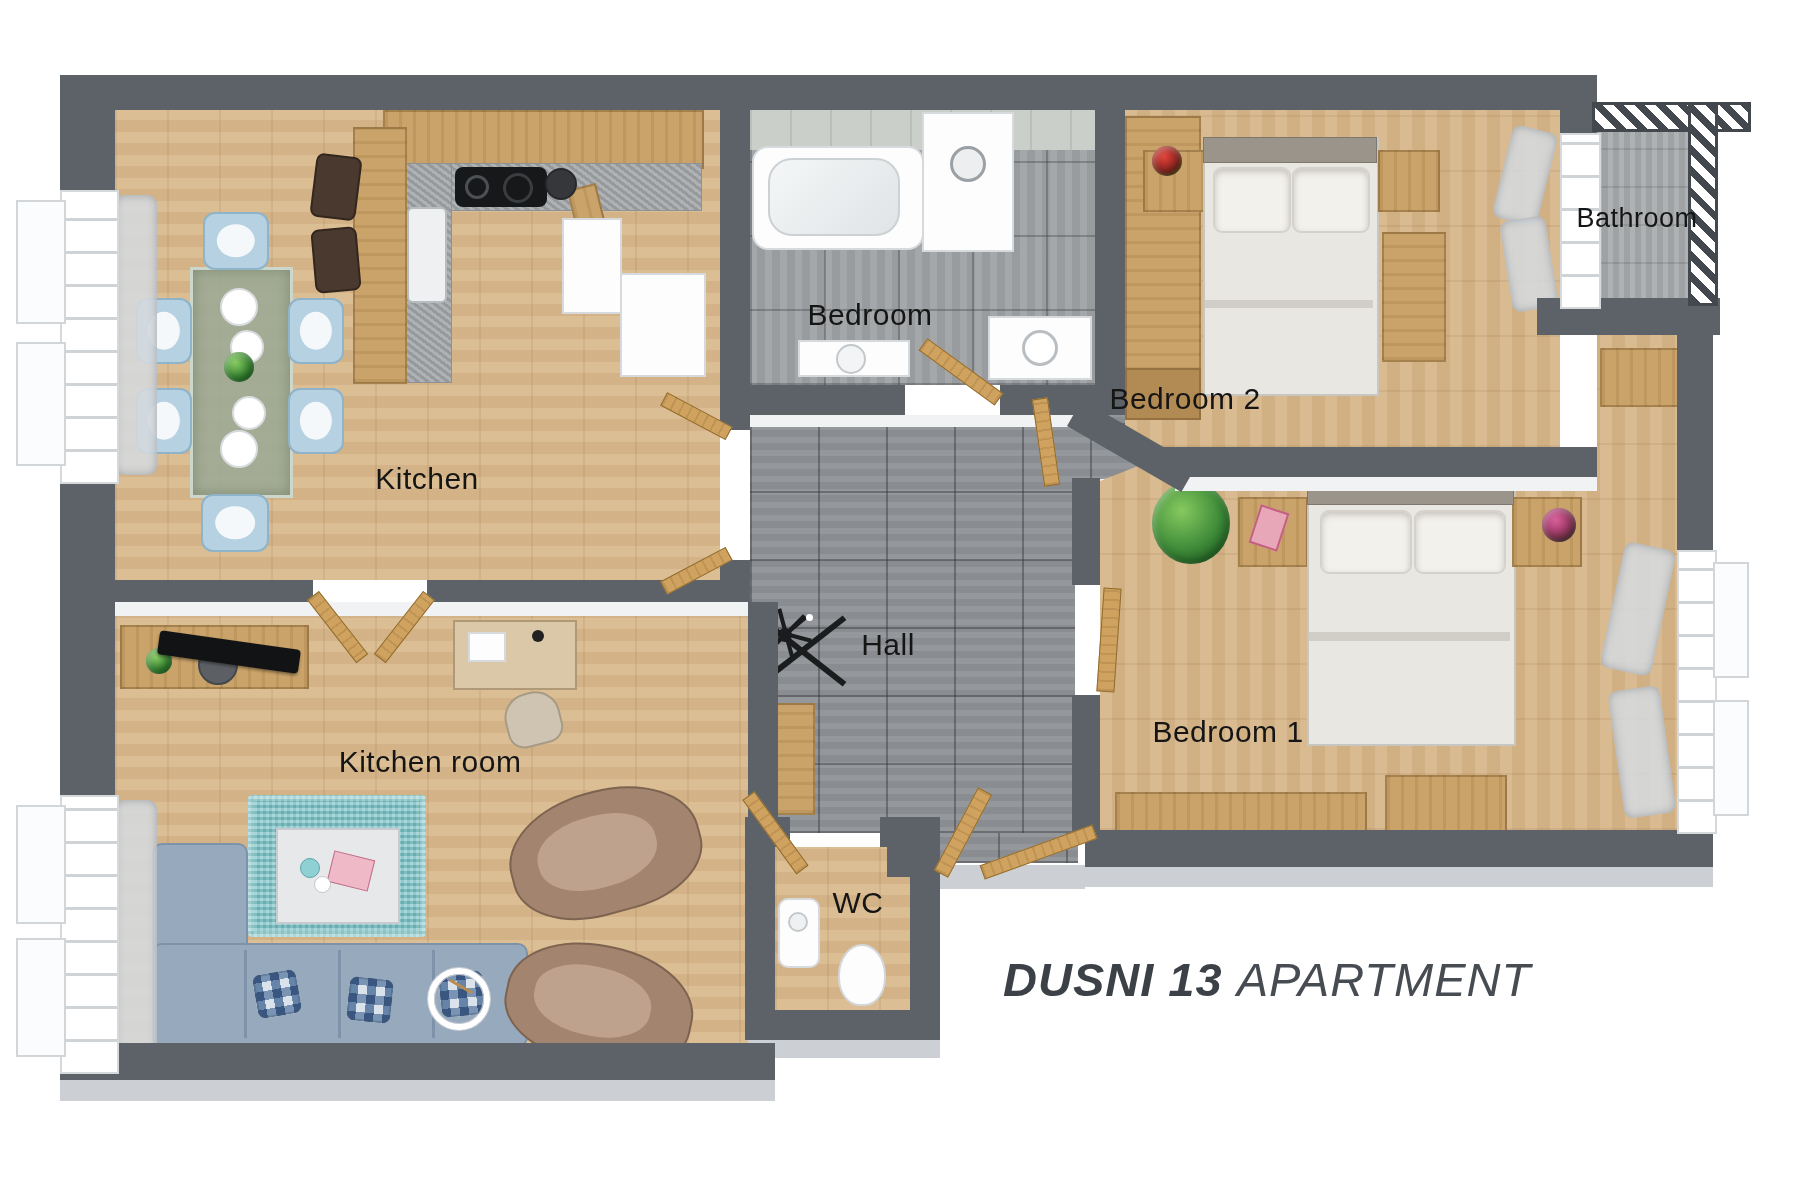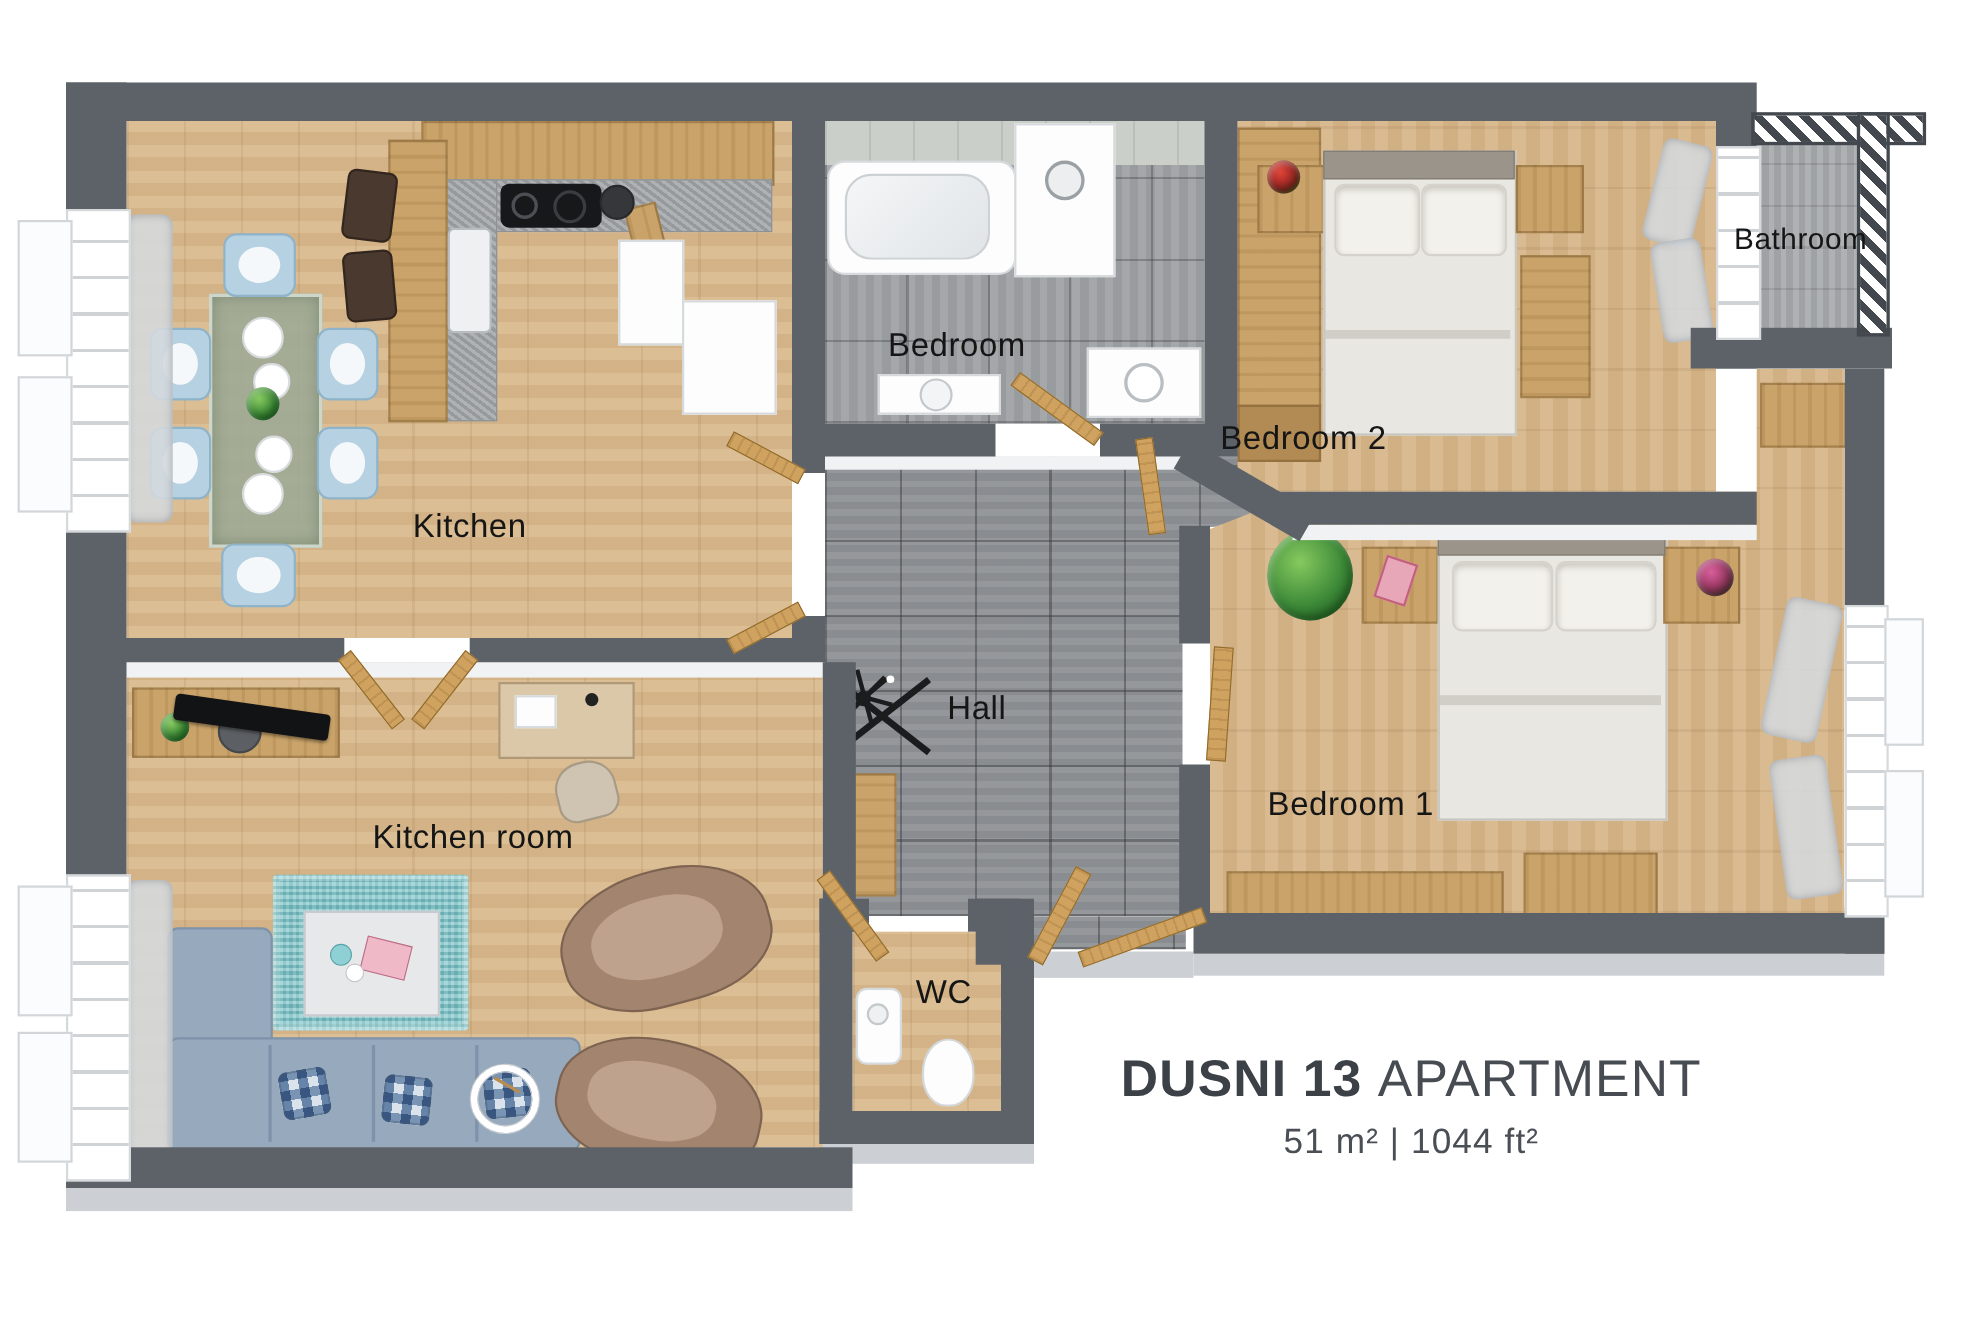--- a/index.html
+++ b/index.html
@@ -92,21 +92,21 @@
   .bedbody{position:absolute;background:#e9e7e2;border:2px solid #c8c6c1;z-index:2;}
   .hb{position:absolute;background:#9a948a;border:1px solid #7d776d;z-index:3;}
   .pil{position:absolute;background:#f2f1ec;border:2px solid #d4d2cb;border-radius:9px;z-index:3;
     box-shadow:inset 0 3px 6px rgba(120,115,100,.35);}
   .fold{position:absolute;background:rgba(180,176,168,.45);z-index:3;}
   .tv{position:absolute;background:#121315;border-radius:4px;z-index:3;
     box-shadow:0 2px 3px rgba(0,0,0,.4);}
   .spoke{position:absolute;background:#1b1c1e;z-index:3;}
   .dot{position:absolute;background:#ffffff;border-radius:50%;z-index:4;}
   
-  .title-wrap{position:absolute;left:1003px;top:952px;width:560px;text-align:center;z-index:10;color:#41464d;}
+  .title-wrap{position:absolute;left:1003px;top:952px;width:560px;z-index:10;color:#41464d;font-style:italic;}
   .t1{font-size:47px;letter-spacing:1px;white-space:nowrap;}
   .t1 .b{font-weight:800;color:#3c4147;}
   .t1 .l{font-weight:300;color:#474c53;}
   .t2{font-size:31px;font-weight:400;letter-spacing:2px;margin-top:14px;color:#4a4f56;white-space:nowrap;}
   .t3{font-size:32px;font-weight:400;letter-spacing:1px;margin-top:12px;color:#4a4f56;white-space:nowrap;}
 </style>
 </head>
 <body>
 
 <div class="page">
@@ -321,20 +321,15 @@
   <div class="lbl" style="left:888px;top:645px;">Hall</div>
   <div class="lbl" style="left:430px;top:762px;">Kitchen room</div>
   <div class="lbl" style="left:858px;top:903px;">WC</div>
   <div class="lbl" style="left:1228px;top:732px;">Bedroom 1</div>
 
   <div class="title-wrap">
     <div class="t1">
       <span class="b">DUSNI 13</span>
       <span class="l">APARTMENT</span>
     </div>
-    <div class="t3">
-      <span>51 m²</span>
-      <span>|</span>
-      <span>1044 ft²</span>
-    </div>
   </div>
 
 </div>
 
 </body></html>

